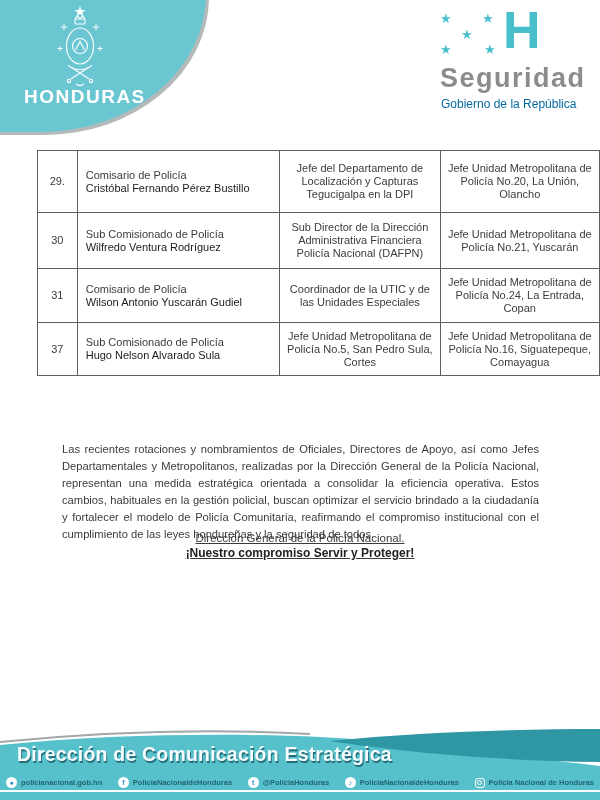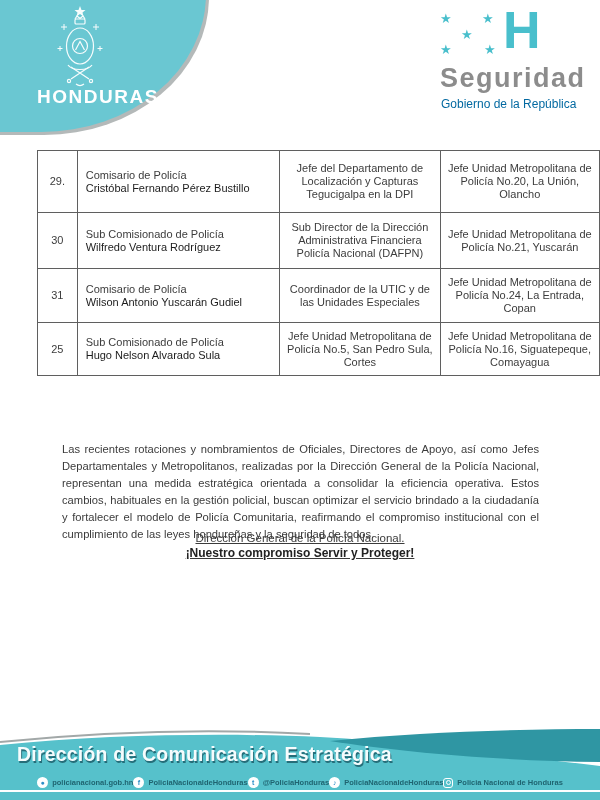--- a/index.html
+++ b/index.html
@@ -10,21 +10,21 @@
   }
 
   
   .blob {
     position:absolute; top:-8px; left:-10px; width:216px; height:140px;
     background:#6ac7d2; border-bottom-right-radius:165px 138px;
     box-shadow:3px 3px 0 0 #b4b9b9;
   }
   .blob .emblem { position:absolute; left:62px; top:12px; }
   .country-label {
-    position:absolute; left:34px; top:94px; width:148px; text-align:center;
+    position:absolute; left:34px; top:94px; width:148px; text-align:left;
     color:#ffffff; font-size:19px; font-weight:bold; letter-spacing:1.5px;
   }
 
   
   .brand { position:absolute; top:0; left:430px; width:170px; height:120px; }
   .brand .star { position:absolute; color:#49bfcc; font-size:13px; line-height:13px; }
   .star-1 { left:10px;  top:12px; }
   .star-2 { left:52px;  top:12px; }
   .star-3 { left:31px;  top:28px; font-size:11px; }
   .star-4 { left:10px;  top:43px; }
@@ -69,21 +69,21 @@
   
   .footer { position:absolute; left:0; top:728px; width:600px; height:72px; }
   .footer svg.bg { position:absolute; left:0; top:0; }
   .footer-title {
     position:absolute; left:17px; top:15px;
     font-size:19.5px; font-weight:bold; letter-spacing:.2px;
     color:#f6fcfd; text-shadow:1px 2px 0 #256d79;
   }
   .social-row {
     position:absolute; left:0; top:47px; width:600px; height:15px;
-    display:flex; align-items:center; justify-content:center;
+    display:flex; align-items:center; justify-content:space-between;
     padding:0 6px; box-sizing:border-box;
   }
   .social-item { display:flex; align-items:center; gap:4px; white-space:nowrap; }
   .social-label { font-size:7.5px; font-weight:600; color:#1f6470; }
   .icon-circle {
     width:11px; height:11px; border-radius:50%; background:#ffffff;
     display:inline-flex; align-items:center; justify-content:center;
     color:#2e8fc7; font-size:7px; font-weight:bold; line-height:1; flex:0 0 auto;
   }
   .icon-instagram {
@@ -154,21 +154,21 @@
       <tr class="row-31">
         <td class="col-num">31</td>
         <td class="col-rankname">
           <div>Comisario de Policía</div>
           <div class="officer-name">Wilson Antonio Yuscarán Gudiel</div>
         </td>
         <td class="col-position">Coordinador de la UTIC y de las Unidades Especiales</td>
         <td class="col-assign">Jefe Unidad Metropolitana de Policía No.24, La Entrada, Copan</td>
       </tr>
       <tr class="row-32">
-        <td class="col-num">25</td>
+        <td class="col-num">37</td>
         <td class="col-rankname">
           <div>Sub Comisionado de Policía</div>
           <div class="officer-name">Hugo Nelson Alvarado Sula</div>
         </td>
         <td class="col-position">Jefe Unidad Metropolitana de Policía No.5, San Pedro Sula, Cortes</td>
         <td class="col-assign">Jefe Unidad Metropolitana de Policía No.16, Siguatepeque, Comayagua</td>
       </tr>
     </tbody>
   </table>
 

